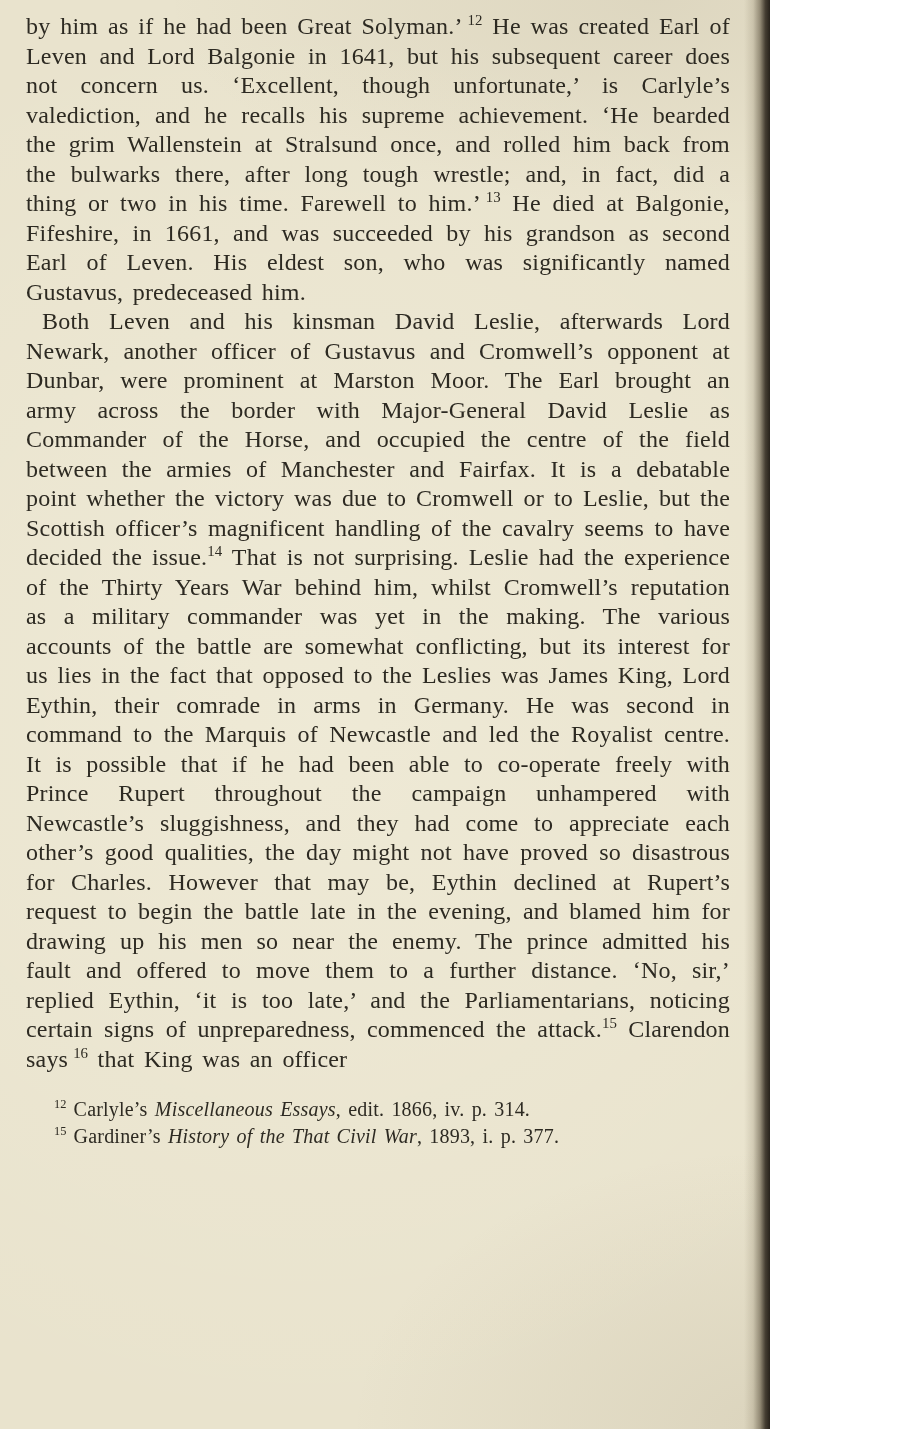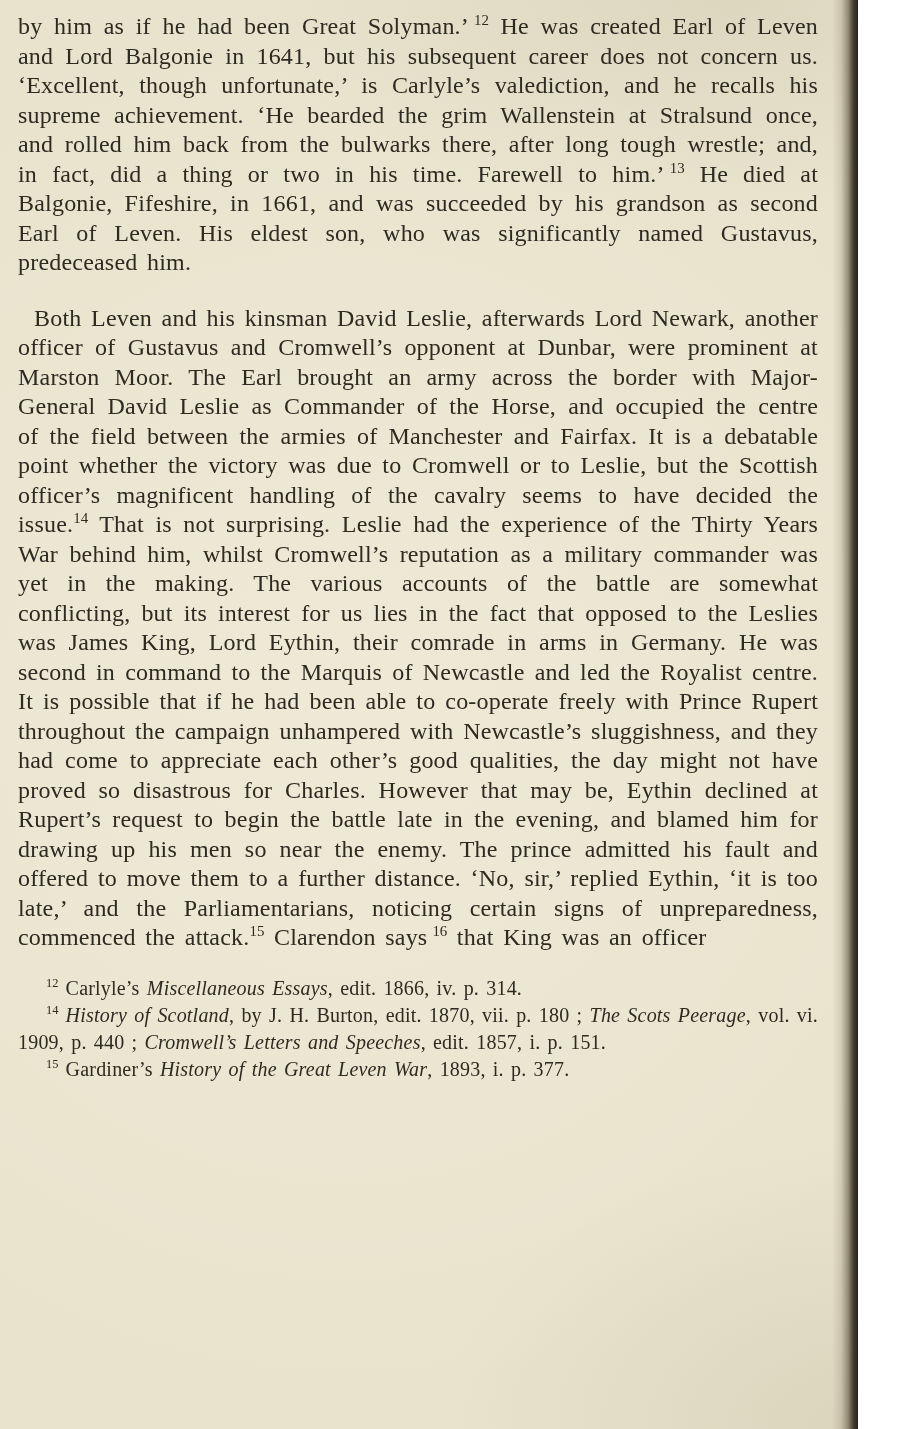--- a/index.html
+++ b/index.html
@@ -7,30 +7,30 @@
     padding: 0;
   }
   body {
     width: 917px;
     height: 1429px;
     overflow: hidden;
     font-family: "Liberation Serif", serif;
   }
   .page {
     position: relative;
-    width: 858px;
+    width: 770px;
     height: 1429px;
     box-sizing: border-box;
     background-color: #e9e3cd;
     background-image:
       radial-gradient(ellipse 700px 300px at 85% 0%, rgba(120,105,75,0.10), rgba(0,0,0,0) 70%),
       radial-gradient(ellipse 600px 400px at 100% 100%, rgba(120,105,75,0.12), rgba(0,0,0,0) 70%),
       radial-gradient(ellipse 900px 900px at 40% 50%, rgba(255,253,240,0.25), rgba(0,0,0,0) 80%);
     color: #2d2a22;
-    padding: 12px 40px 0 18px;
+    padding: 12px 40px 0 26px;
   }
   .page-edge {
     position: absolute;
     top: 0;
     right: 0;
     width: 26px;
     height: 100%;
     background: linear-gradient(to right,
       rgba(0,0,0,0) 0%,
       rgba(104,92,66,0.18) 35%,
@@ -44,21 +44,20 @@
     line-height: 29.5px;
     text-align: justify;
     word-spacing: 0.14em;
     letter-spacing: 0.2px;
   }
   .body-text p {
     margin: 0;
   }
   .body-text p.indented {
     text-indent: 16px;
-    margin-top: 26px;
   }
   sup.fnref {
     font-size: 62%;
     line-height: 0;
     vertical-align: super;
     letter-spacing: 0;
   }
   .footnotes {
     margin-top: 22px;
     font-size: 20px;
@@ -78,17 +77,16 @@
 </head>
 <body>
 
 <div class="page">
   <div class="body-text" id="body-text">
       <p><span>by him as if he had been Great Solyman.’ </span><sup class="fnref">12</sup><span>  He was created Earl of Leven and Lord Balgonie in 1641, but his subsequent career does not concern us.  ‘Excellent, though unfortunate,’ is Carlyle’s valediction, and he recalls his supreme achievement. ‘He bearded the grim Wallenstein at Stralsund once, and rolled him back from the bulwarks there, after long tough wrestle; and, in fact, did a thing or two in his time.  Farewell to him.’ </span><sup class="fnref">13</sup><span> He died at Balgonie, Fifeshire, in 1661, and was succeeded by his grandson as second Earl of Leven.  His eldest son, who was significantly named Gustavus, predeceased him.</span></p>
       <p class="indented"><span>Both Leven and his kinsman David Leslie, afterwards Lord Newark, another officer of Gustavus and Cromwell’s opponent at Dunbar, were prominent at Marston Moor.  The Earl brought an army across the border with Major-General David Leslie as Commander of the Horse, and occupied the centre of the field between the armies of Manchester and Fairfax.  It is a debatable point whether the victory was due to Cromwell or to Leslie, but the Scottish officer’s magnificent handling of the cavalry seems to have decided the issue.</span><sup class="fnref">14</sup><span>  That is not surprising.  Leslie had the experience of the Thirty Years War behind him, whilst Cromwell’s reputation as a military commander was yet in the making.  The various accounts of the battle are somewhat conflicting, but its interest for us lies in the fact that opposed to the Leslies was James King, Lord Eythin, their comrade in arms in Germany. He was second in command to the Marquis of Newcastle and led the Royalist centre.  It is possible that if he had been able to co-operate freely with Prince Rupert throughout the campaign unhampered with Newcastle’s sluggishness, and they had come to appreciate each other’s good qualities, the day might not have proved so disastrous for Charles.  However that may be, Eythin declined at Rupert’s request to begin the battle late in the evening, and blamed him for drawing up his men so near the enemy.  The prince admitted his fault and offered to move them to a further distance.  ‘No, sir,’ replied Eythin, ‘it is too late,’ and the Parliamentarians, noticing certain signs of unpreparedness, commenced the attack.</span><sup class="fnref">15</sup><span>  Clarendon says </span><sup class="fnref">16</sup><span> that King was an officer</span></p>
     </div>
   <div class="footnotes" id="footnotes">
       <p><sup class="fnref">12</sup><span> Carlyle’s </span><i>Miscellaneous Essays</i><span>, edit. 1866, iv. p. 314.</span></p>
-      <p><sup class="fnref">14</sup><span> </span><i>History of Scotland</i><span>, by J. H. Burton, edit. 1870, vii. p. 180 ; </span><i>The Scots Peerage</i><span>, vol. vi. 1909, p. 440 ; </span><i>Cromwell’s Letters and Speeches</i><span>, edit. 1857, i. p. 151.</span></p>
-      <p><sup class="fnref">15</sup><span> Gardiner’s </span><i>History of the Great Leven War</i><span>, 1893, i. p. 377.</span></p>
+      <p><sup class="fnref">15</sup><span> Gardiner’s </span><i>History of the That Civil War</i><span>, 1893, i. p. 377.</span></p>
     </div>
   <div class="page-edge"></div>
 </div>
 
 </body></html>

